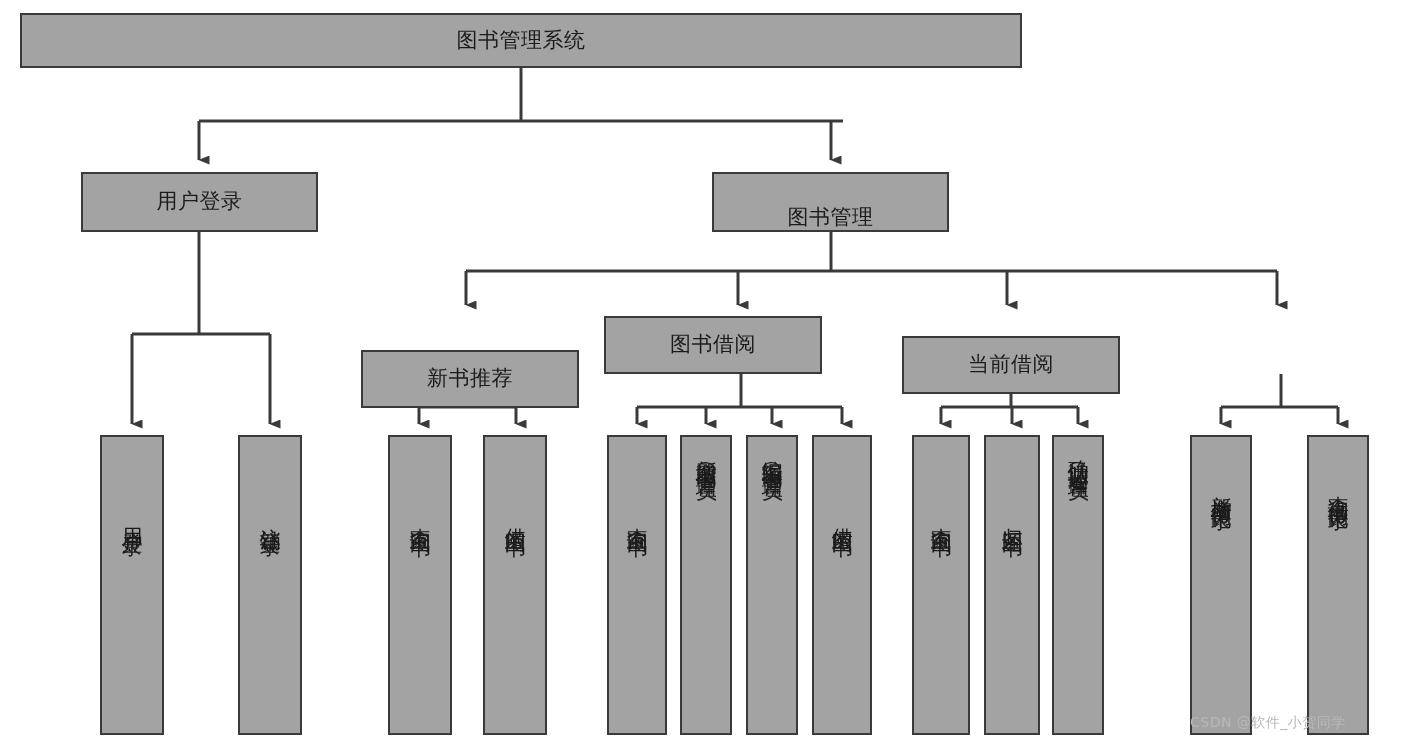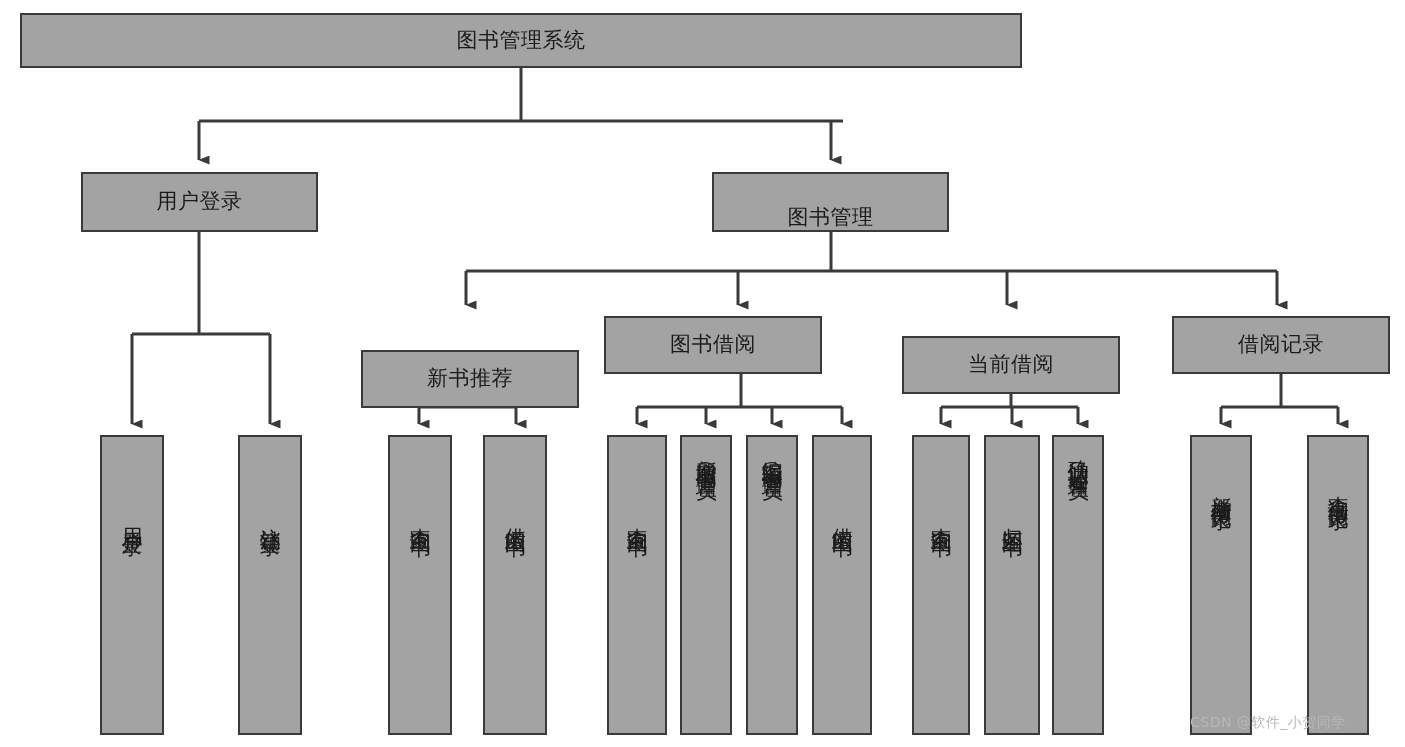--- a/index.html
+++ b/index.html
@@ -143,23 +143,20 @@
 
   <div class="node-box" style="left:361px; top:316px; width:218px; height:58px;margin-top:34px;">
     <span class="node-label-h">新书推荐</span>
   </div>
   <div class="node-box" style="left:604px; top:316px; width:218px; height:58px;">
     <span class="node-label-h">图书借阅</span>
   </div>
   <div class="node-box" style="left:902px; top:336px; width:218px; height:58px;">
     <span class="node-label-h">当前借阅</span>
   </div>
-  <div class="node-box" style="left:1172px; top:316px; width:218px; height:58px;">
-    <span class="node-label-h">借阅记录</span>
-  </div>
 
   <div class="node-box leaf-box pad-mid" style="left:100px; top:435px; width:64px; height:300px;">
     <span class="node-label-v">用户登录</span>
   </div>
   <div class="node-box leaf-box pad-mid" style="left:238px; top:435px; width:64px; height:300px;">
     <span class="node-label-v">注销登录</span>
   </div>
   <div class="node-box leaf-box pad-mid" style="left:388px; top:435px; width:64px; height:300px;">
     <span class="node-label-v">查询图书</span>
   </div>

